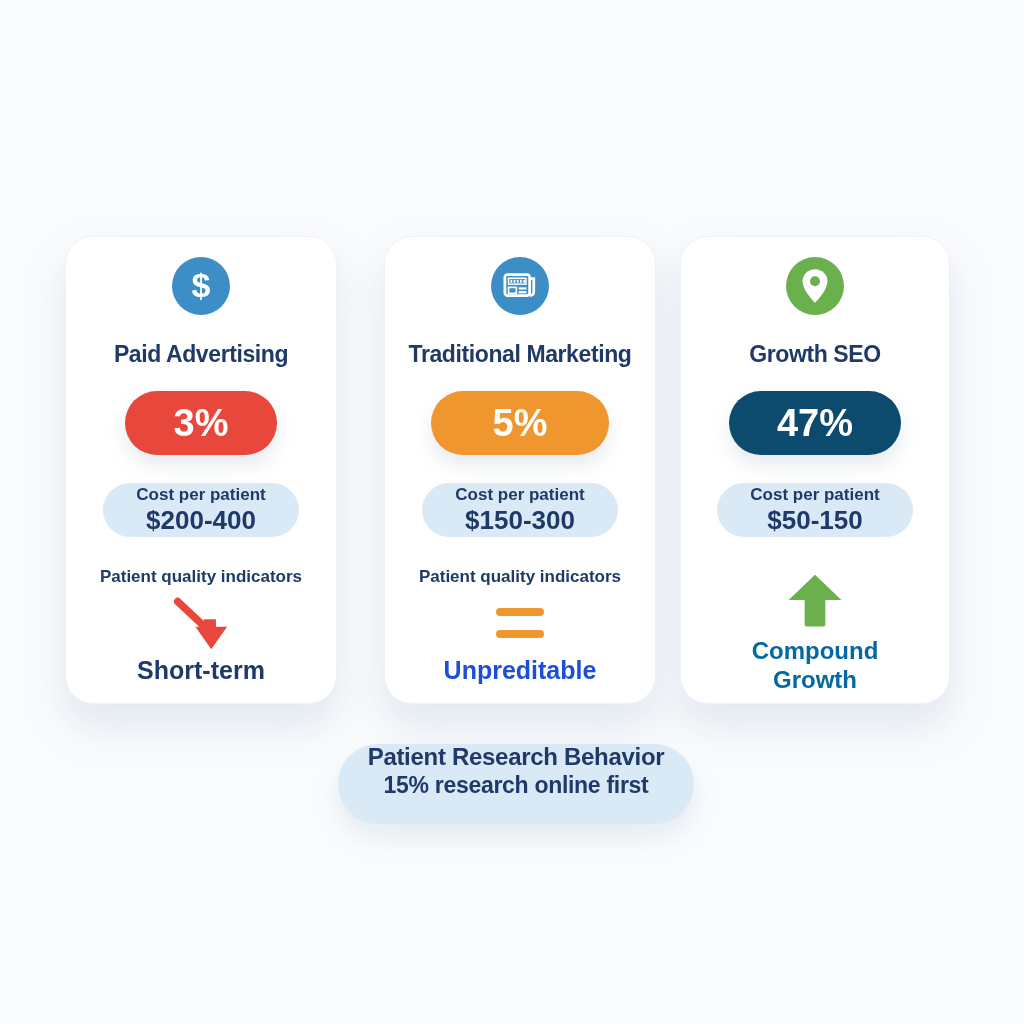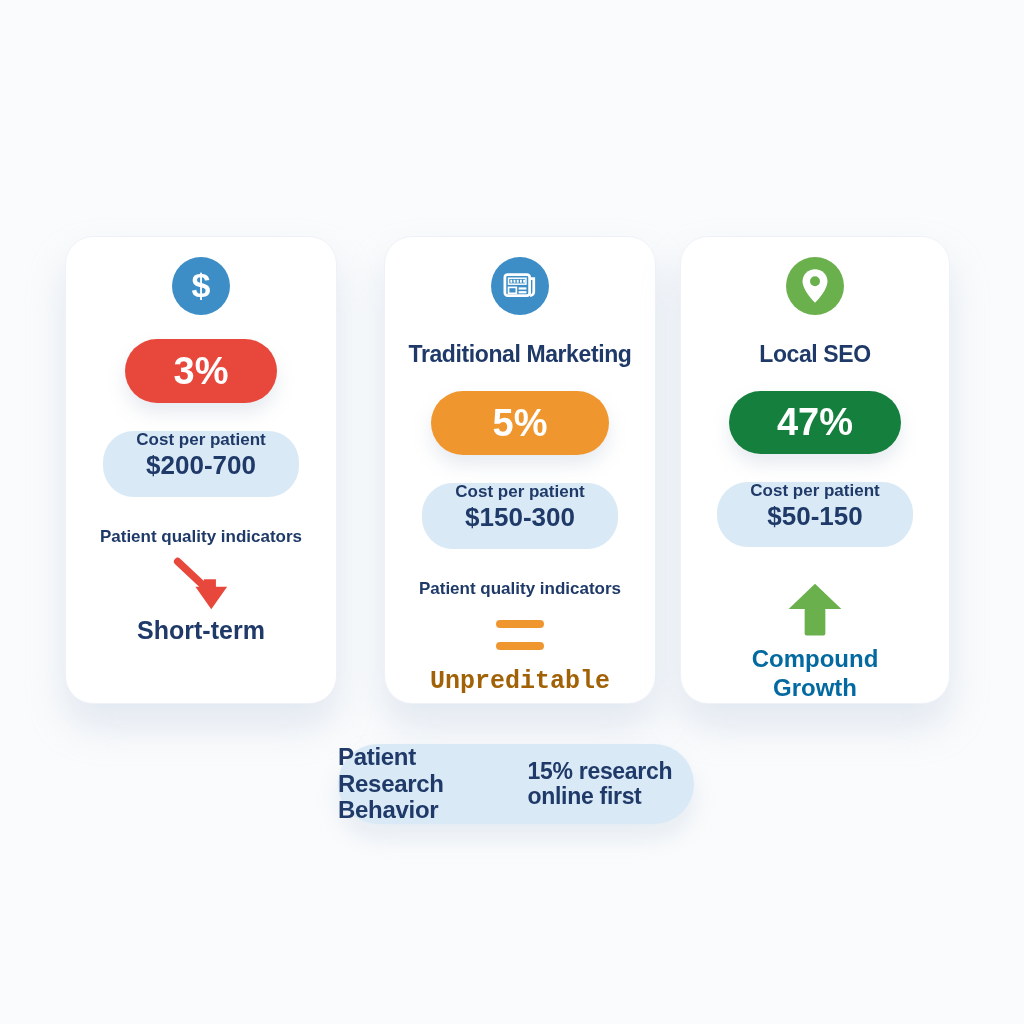--- a/index.html
+++ b/index.html
@@ -60,23 +60,23 @@
     font-weight:800;
     box-shadow:0 10px 18px rgba(160,175,195,0.25);
   }
   .card-1 .rate-pill { width:152px; }
   .card-2 .rate-pill { width:178px; }
   .card-3 .rate-pill { width:172px; }
 
   .cost-pill {
     margin-top:28px;
     width:196px;
-    height:66px;
+    height:54px;
     border-radius:31px;
-    display:flex; flex-direction:column; align-items:center; justify-content:flex-start;
+    display:flex; flex-direction:column; align-items:center; justify-content:center;
     gap:1px;
   }
   .cost-label { font-size:17px; font-weight:700; line-height:1.1; }
   .cost-value { font-size:26px; font-weight:800; line-height:1.1; }
 
   .quality-label {
     margin-top:30px;
     height:20px;
     font-size:17px;
     font-weight:700;
@@ -100,42 +100,43 @@
     text-align:center;
     line-height:1.2;
   }
   .card-3 .outcome { margin-top:2px; max-width:190px; font-size:24px; }
 
   .banner {
     position:absolute;
     left:338px; top:744px;
     width:356px; height:80px;
     border-radius:40px;
-    display:flex; flex-direction:row; align-items:center; justify-content:flex-start;
+    display:flex; flex-direction:column; align-items:center; justify-content:flex-start;
     gap:3px;
     box-shadow:0 14px 24px rgba(175,196,218,0.28);
   }
   .banner-title { font-size:24px; font-weight:800; letter-spacing:-0.3px; line-height:1.1; }
   .banner-subtitle { font-size:23px; font-weight:700; letter-spacing:-0.3px; line-height:1.1; }
 </style>
 </head>
 <body style="background-color: rgb(250, 251, 252);">
 
 <div class="canvas">
 
   <div class="card card-1" style="color: rgb(31, 58, 104);">
     <div class="icon-circle" style="background-color: rgb(61, 142, 199);">
       <span class="dollar-glyph">$</span>
     </div>
+    <div class="card-title">Paid Advertising</div>
     <div class="rate-pill" style="background-color: rgb(232, 72, 60);">
       <span>3%</span>
     </div>
     <div class="cost-pill" style="background-color: rgb(217, 233, 245);">
       <span class="cost-label">Cost per patient</span>
-      <span class="cost-value">$200-700</span>
+      <span class="cost-value">$200-400</span>
     </div>
     <div class="quality-label">Patient quality indicators</div>
     <div class="indicator" style="color: rgb(232, 72, 60);">
       <svg width="66" height="56" viewBox="0 0 70 60" aria-hidden="true">
         <line x1="10" y1="7" x2="40" y2="35" stroke="currentColor" stroke-width="8" stroke-linecap="round"></line>
         <rect x="38" y="26" width="13" height="12" fill="currentColor"></rect>
         <polygon points="29,34 63,34 46,58" fill="currentColor"></polygon>
       </svg>
     </div>
     <div class="outcome" style="color: rgb(31, 58, 104);">Short-term</div>
@@ -165,32 +166,32 @@
       <span class="cost-label">Cost per patient</span>
       <span class="cost-value">$150-300</span>
     </div>
     <div class="quality-label">Patient quality indicators</div>
     <div class="indicator">
       <div class="equals-bars">
         <div class="equals-bar" style="background-color: rgb(240, 150, 46);"></div>
         <div class="equals-bar" style="background-color: rgb(240, 150, 46);"></div>
       </div>
     </div>
-    <div class="outcome" style="color: #a16207; font-family: Liberation Mono, monospace;">Unpreditable</div>
+    <div class="outcome" style="color: #1d4ed8;">Unpreditable</div>
   </div>
 
   <div class="card card-3" style="color: rgb(31, 58, 104);">
     <div class="icon-circle" style="background-color: rgb(106, 176, 76);">
       <svg width="46" height="46" viewBox="0 0 48 48" aria-hidden="true">
         <path d="M24 6.5c-7.2 0-13 5.6-13 12.6C11 28.9 24 41.5 24 41.5s13-12.6 13-22.4C37 12.1 31.2 6.5 24 6.5z" fill="#FFFFFF"></path>
         <circle cx="24" cy="19" r="5.2" fill="#6AB04C"></circle>
       </svg>
     </div>
-    <div class="card-title">Local SEO</div>
-    <div class="rate-pill" style="background-color: #15803d;">
+    <div class="card-title">Growth SEO</div>
+    <div class="rate-pill" style="background-color: #0c4a6e;">
       <span>47%</span>
     </div>
     <div class="cost-pill" style="background-color: rgb(217, 233, 245);">
       <span class="cost-label">Cost per patient</span>
       <span class="cost-value">$50-150</span>
     </div>
     <div class="indicator" style="color: rgb(106, 176, 76);">
       <svg width="64" height="62" viewBox="0 0 68 64" aria-hidden="true">
         <polygon points="34,4 62,31 6,31" fill="currentColor"></polygon>
         <rect x="23" y="30" width="22" height="29" rx="2" fill="currentColor"></rect>

